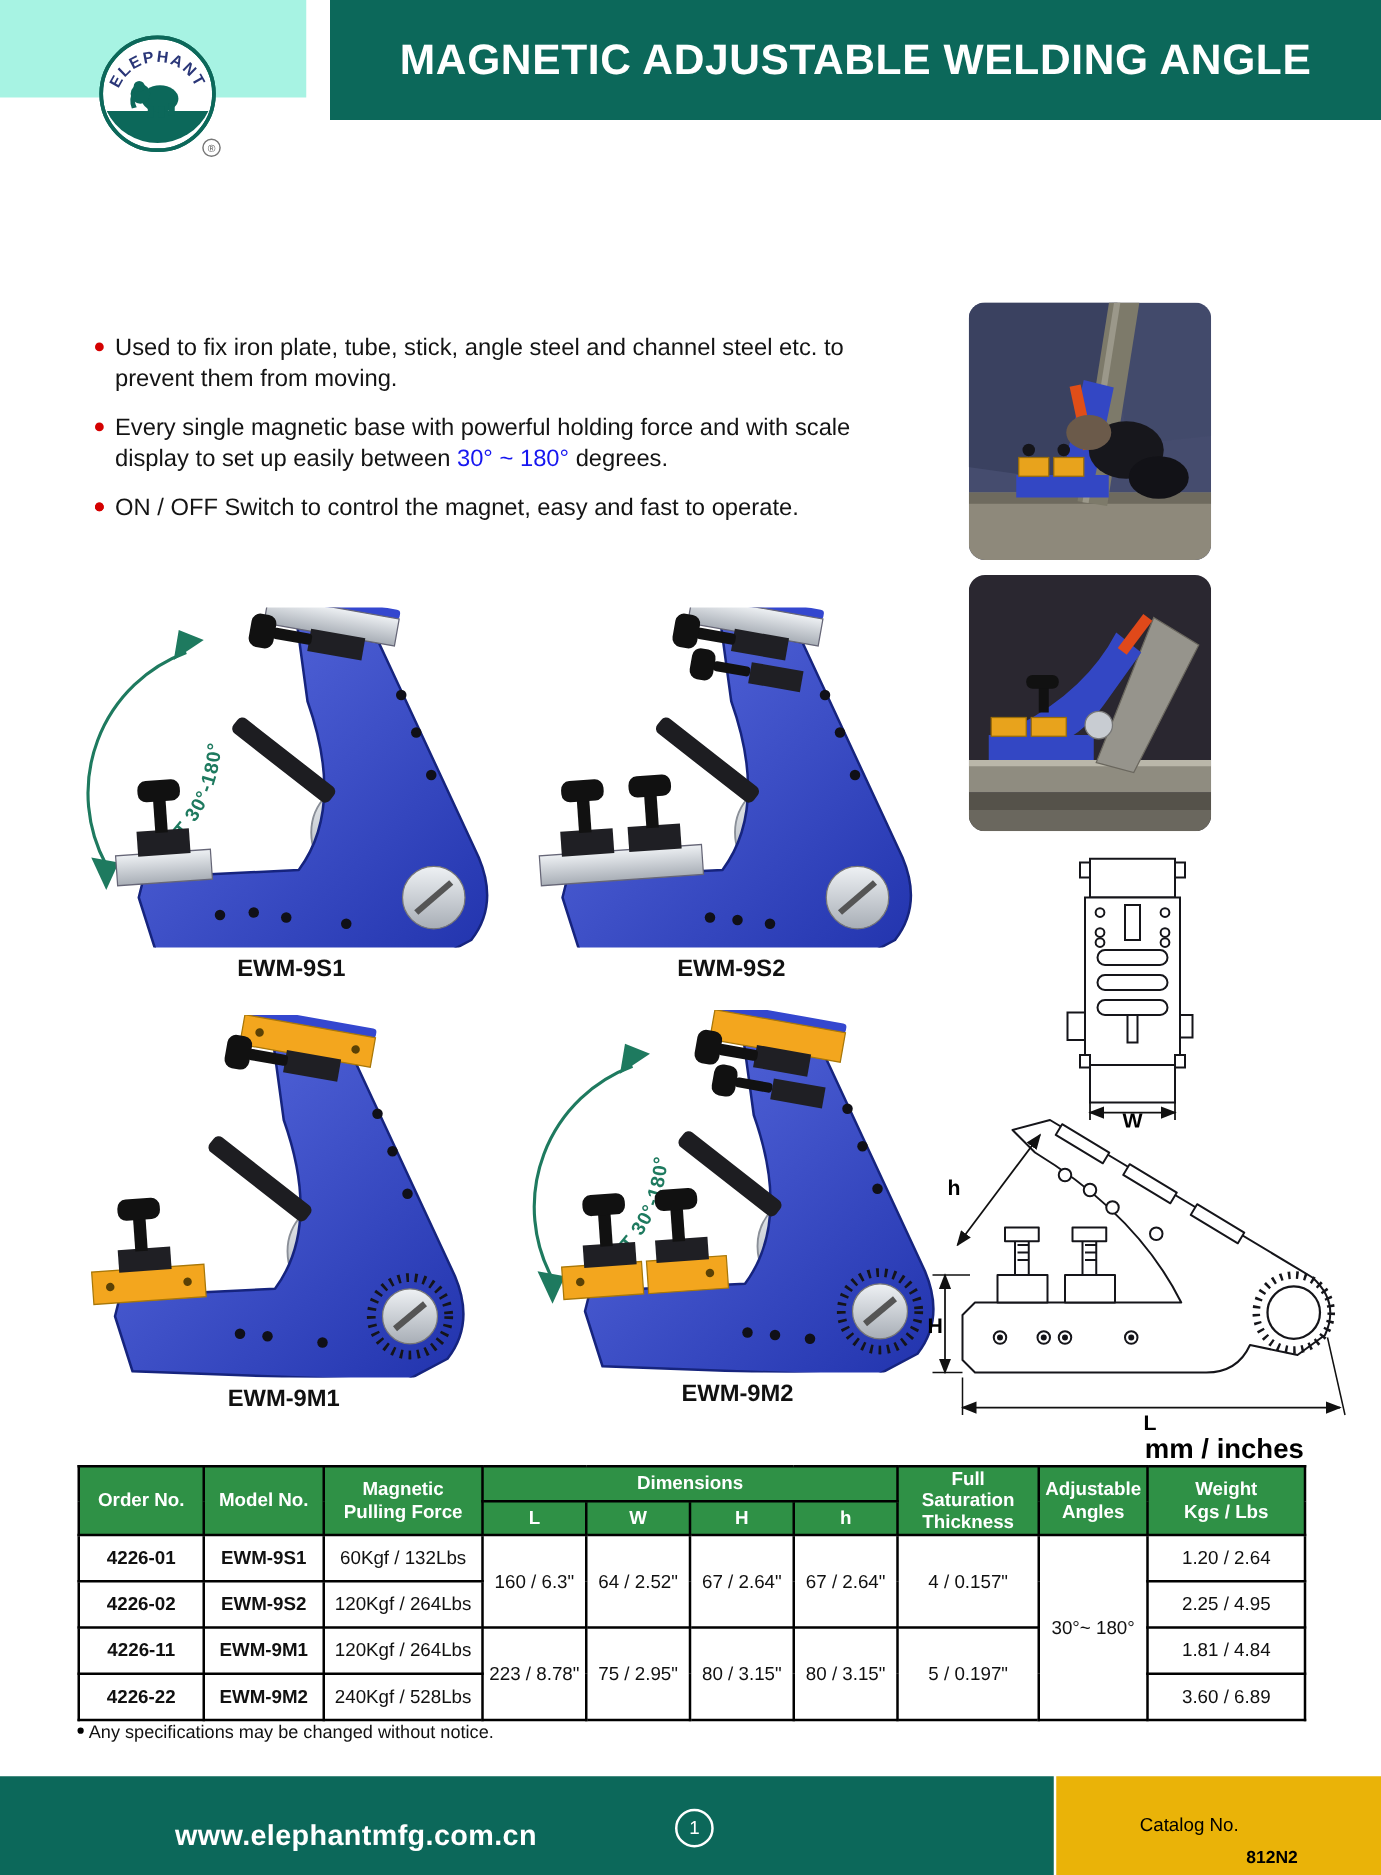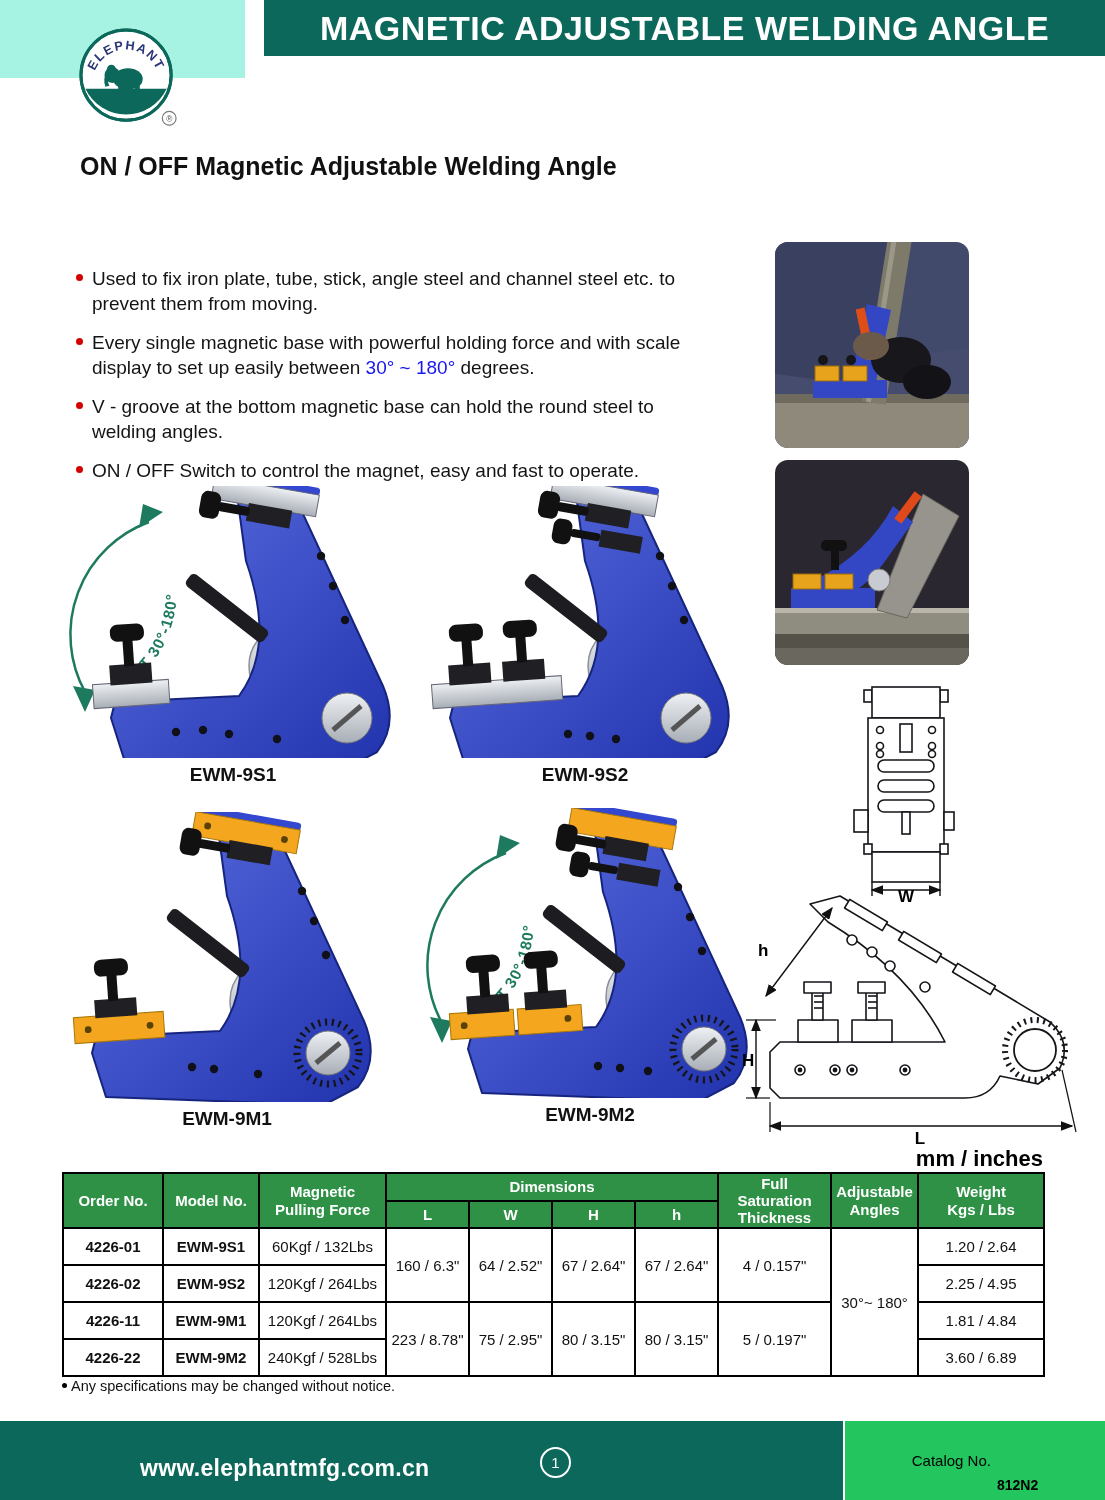--- a/index.html
+++ b/index.html
@@ -1,20 +1,20 @@
 <!DOCTYPE html>
 <html><head>
 <meta charset="utf-8">
 <style>
   html,body{margin:0;padding:0;background:#e9e9e9;}
   .page{position:relative;width:1105px;height:1500px;background:#ffffff;
         font-family:"Liberation Sans",sans-serif;overflow:hidden;margin:0 auto;}
   
   .top-cyan{position:absolute;left:0;top:0;width:245px;height:78px;background:#a7f3e3;}
-  .top-banner{position:absolute;left:264px;top:0;width:841px;height:56px;background:#0c685a;
+  .top-banner{position:absolute;left:264px;top:0;width:841px;height:96px;background:#0c685a;
               display:flex;align-items:center;justify-content:center;text-align:center;}
   .top-banner .title{color:#fff;font-weight:bold;font-size:34px;letter-spacing:.5px;white-space:nowrap;}
   .logo{position:absolute;left:79px;top:28px;width:100px;height:100px;}
   .page-heading{position:absolute;left:80px;top:152px;font-size:25px;font-weight:bold;color:#111;}
   
   .features{position:absolute;left:76px;top:266px;width:618px;list-style:none;margin:0;padding:0;}
   .features li{position:relative;padding-left:16px;margin-bottom:14px;font-size:19px;line-height:1.32;color:#141414;}
   .features li .dot{position:absolute;left:0;top:8px;width:7px;height:7px;border-radius:50%;background:#d40000;}
   .hl-blue{color:#1616f0;margin-top:28px;}
   
@@ -45,21 +45,21 @@
   .th-inner{margin:0 auto;}
   .w100{width:102px;} .w84{width:86px;}
   .note{position:absolute;left:62px;top:1378px;font-size:14.5px;color:#111;}
   .note .dot{display:inline-block;width:5px;height:5px;border-radius:50%;background:#000;vertical-align:3px;margin-right:4px;}
   
   .footer-bar{position:absolute;left:0;top:1421px;width:843px;height:79px;background:#0c685a;}
   .footer-site{position:absolute;left:140px;top:0;height:94px;display:flex;align-items:center;
        color:#fff;font-weight:bold;font-size:23px;letter-spacing:.3px;}
   .page-circle{position:absolute;left:540px;top:26px;width:27px;height:27px;border:2px solid #fff;border-radius:50%;
        color:#fff;font-size:15px;display:flex;align-items:center;justify-content:center;}
-  .footer-cyan{position:absolute;left:845px;top:1421px;width:260px;height:79px;background:#22c55e;
+  .footer-cyan{position:absolute;left:845px;top:1421px;width:260px;height:79px;background:#eab308;
        display:flex;align-items:center;justify-content:center;gap:6px;color:#000;}
   .footer-cyan .lbl{font-size:15px;}
   .footer-cyan .num{font-size:14px;font-weight:bold;margin-top:48px;}
   .defs-svg{position:absolute;width:0;height:0;}
 </style>
 </head>
 <body>
 
 <div class="page">
 
@@ -99,26 +99,25 @@
       <path d="M28,46 Q24,52 27,60 L31,59 Q28,53 31,49 Z"></path>
       <rect x="40" y="58" width="5" height="9"></rect>
       <rect x="49" y="58" width="5" height="9"></rect>
       <rect x="57" y="56" width="5" height="10"></rect>
       <circle cx="33" cy="42" r="4.5" fill="#0c685a"></circle>
     </g>
     <circle cx="92" cy="92" r="7" fill="#fff" stroke="#777" stroke-width="1.2"></circle>
     <text x="92" y="95.5" font-size="8.5" text-anchor="middle" fill="#555">®</text>
   </svg>
 
-  <div class="page-heading">ON / OFF Magnetic Adjustable Welding Angle</div>
 
   <ul class="features">
     <li><span class="dot"></span><span>Used to fix iron plate, tube, stick, angle steel and channel steel etc. to prevent them from moving.</span><span class="hl-blue"></span><span></span></li>
     <li><span class="dot"></span><span>Every single magnetic base with powerful holding force and with scale display to set up easily between </span><span class="hl-blue">30° ~ 180°</span><span> degrees.</span></li>
-    <li><span class="dot"></span><span>V - groove at the bottom magnetic base can hold the round steel to welding angles.</span><span class="hl-blue"></span><span></span></li>
+    <li><span class="dot"></span><span class="hl-blue"></span><span></span></li>
     <li><span class="dot"></span><span>ON / OFF Switch to control the magnet, easy and fast to operate.</span><span class="hl-blue"></span><span></span></li>
   </ul>
 
   <div class="photo photo1">
     <svg width="194" height="206" viewBox="0 0 194 206">
       <rect width="194" height="206" fill="#454c6e"></rect>
       <rect x="-10" y="-12" width="120" height="150" fill="#3a4160" transform="rotate(8 50 60)"></rect>
       <rect x="120" y="-10" width="90" height="120" fill="#3c436356" transform="rotate(-6 160 50)" fill-opacity="0.6"></rect>
       <rect x="0" y="152" width="194" height="54" fill="#8e897b"></rect>
       <rect x="0" y="152" width="194" height="9" fill="#6e6a5e"></rect>

